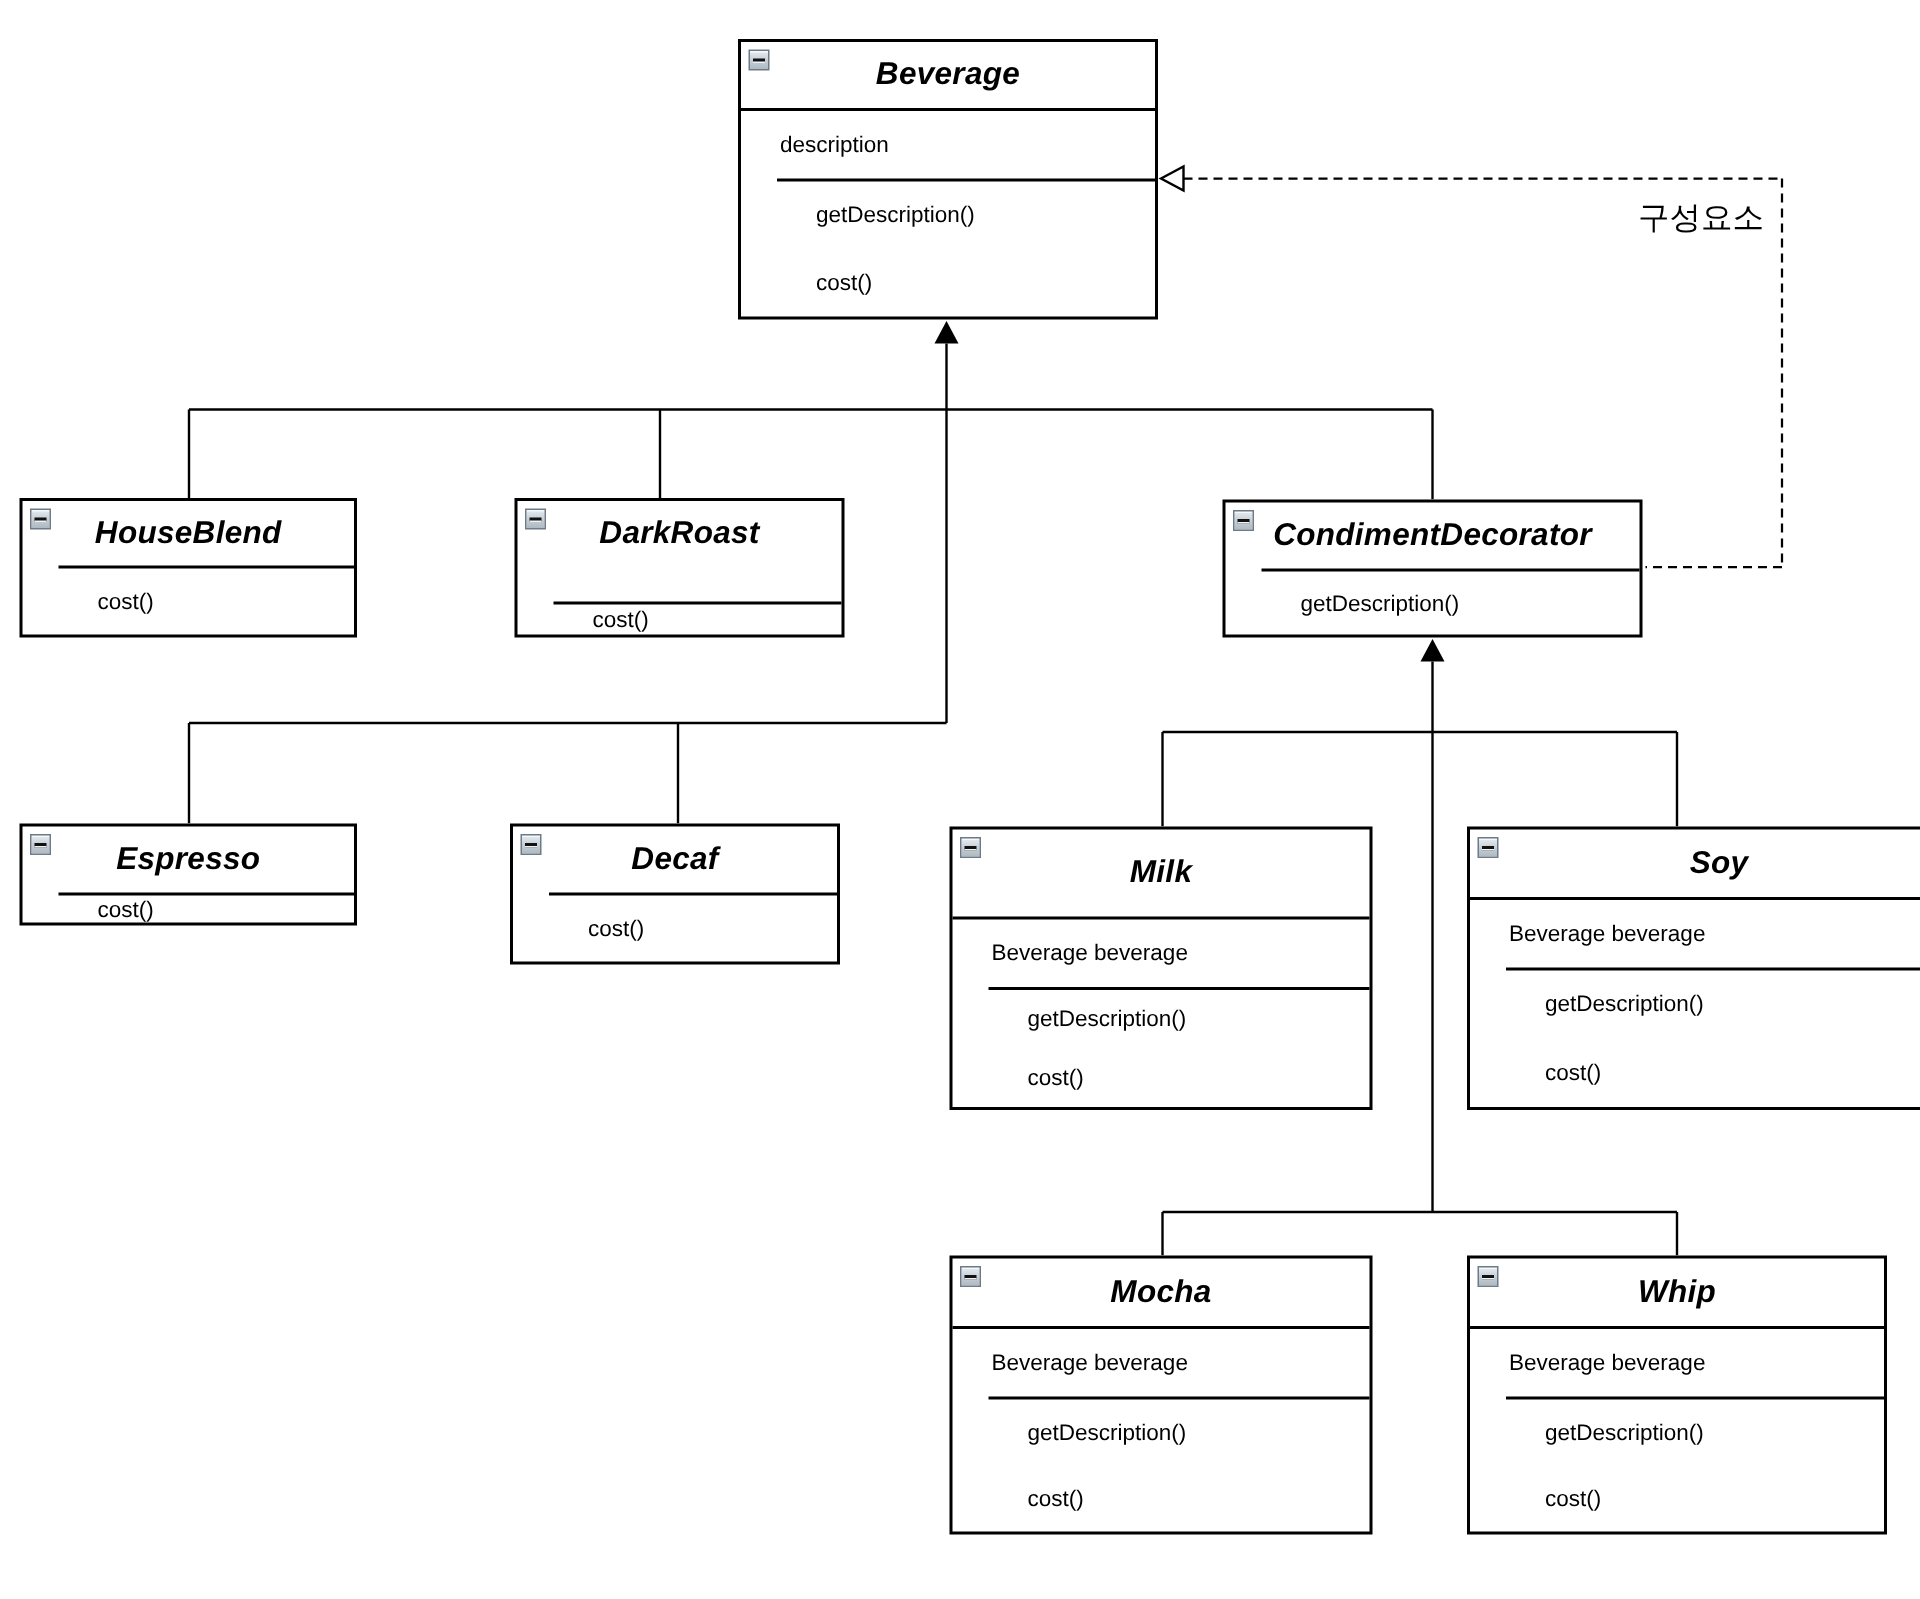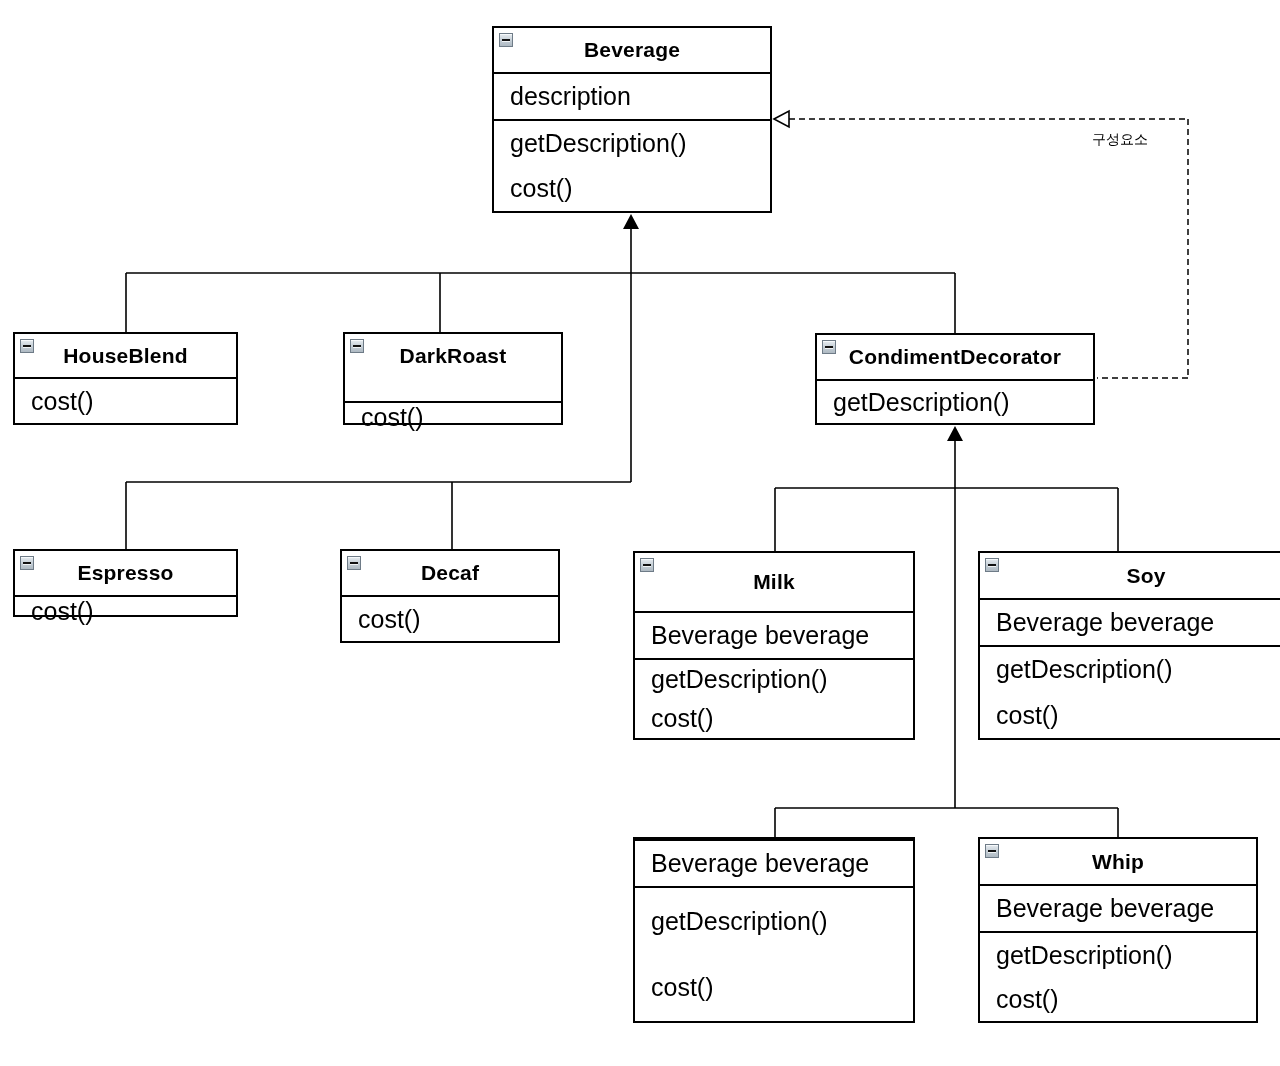--- a/index.html
+++ b/index.html
@@ -11,36 +11,36 @@
   #wires { position:absolute; left:0; top:0; width:1280px; height:1066px; }
 
   .uml-class {
     position:absolute; background:#ffffff; border:2px solid #000000;
     box-sizing:border-box; display:flex; flex-direction:column;
   }
   .title-row {
     position:relative; flex:0 0 auto; display:flex;
     align-items:center; justify-content:center;
   }
-  .class-title { font-size:21px; font-weight:bold; letter-spacing:0.2px;text-align:center; }
+  .class-title { font-size:21px; font-weight:bold; font-style:italic; letter-spacing:0.2px;text-align:center; }
   .compartment { border-top:2px solid #000000; box-sizing:border-box; display:flex; flex-direction:column; }
-  .compartment.grow { flex:1 1 auto; }
-  .member { flex:1 1 auto; display:flex; align-items:center; padding-left:16px; font-size:25px; }
+  .compartment.grow { flex:1 1 auto;margin-left:24px; }
+  .member { flex:1 1 auto; display:flex; align-items:center; padding-left:26px; font-size:15px; }
 
   .collapse-icon {
     position:absolute; left:5px; top:5px; width:14px; height:14px;
     box-sizing:border-box; border:1px solid #6e7b87;
     background:linear-gradient(180deg,#e7ecf0 0%,#c3cdd5 55%,#aeb9c2 100%);
     display:flex; align-items:center; justify-content:center;
     box-shadow:inset 0 1px 0 #f6f9fb;
   }
   .minus-bar { display:block; width:8px; height:2px; background:#111; border-bottom:1px solid #f0f3f5; }
 
   .assoc-label {
-    position:absolute; left:1092px; top:131px; font-size:14px; white-space:nowrap;
+    position:absolute; left:1092px; top:131px; font-size:21px; white-space:nowrap;
   }
 </style>
 </head>
 <body>
 
 <div id="canvas">
 
   <svg id="wires" viewBox="0 0 1280 1066" xmlns="http://www.w3.org/2000/svg">
 
     <g stroke="#000" stroke-width="1.6" fill="none">
@@ -178,20 +178,26 @@
     <div class="compartment" style="height:47px;">
       <div class="member">Beverage beverage</div>
     </div>
     <div class="compartment grow">
       <div class="member">getDescription()</div>
       <div class="member">cost()</div>
     </div>
   </div>
 
   <div class="uml-class" style="left:633px; top:837px; width:282px; height:186px;">
+    <div class="title-row" style="height:45px;">
+      <span class="collapse-icon">
+          <span class="minus-bar"></span>
+        </span>
+      <span class="class-title">Mocha</span>
+    </div>
     <div class="compartment" style="height:47px;">
       <div class="member">Beverage beverage</div>
     </div>
     <div class="compartment grow">
       <div class="member">getDescription()</div>
       <div class="member">cost()</div>
     </div>
   </div>
 
   <div class="uml-class" style="left:978px; top:837px; width:280px; height:186px;">

